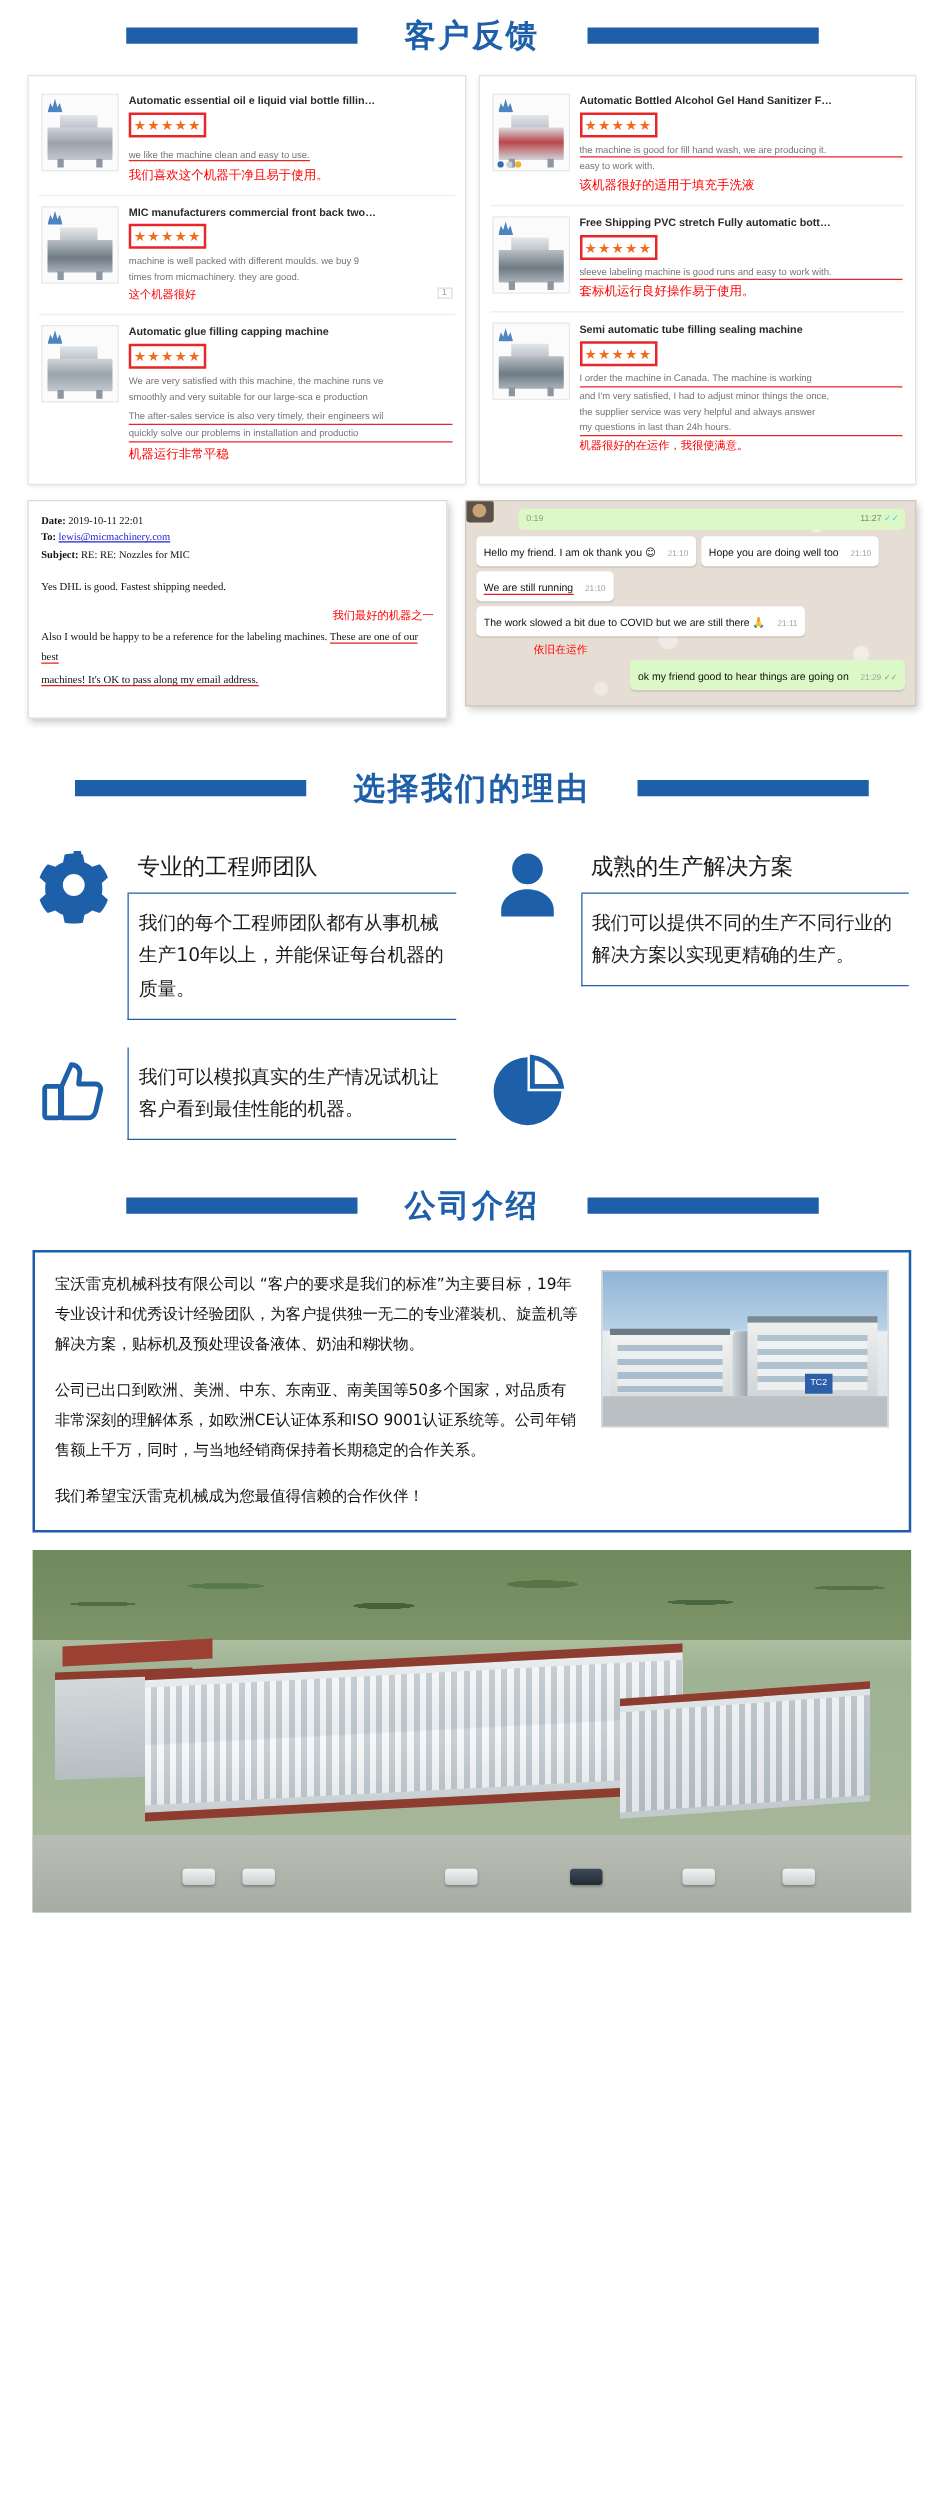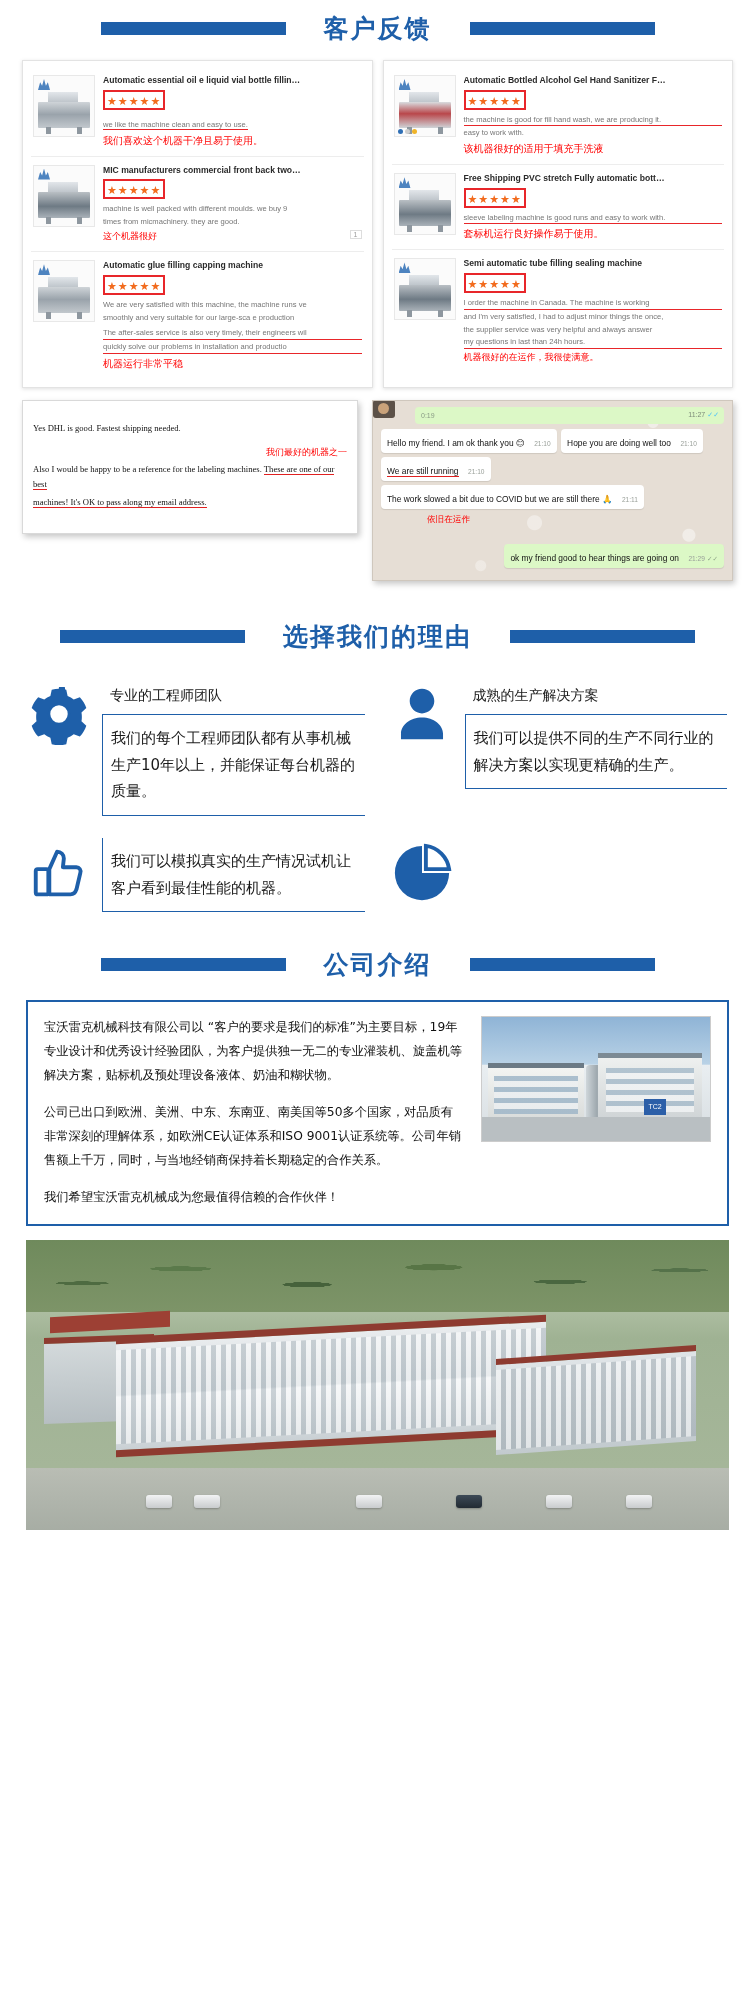--- a/index.html
+++ b/index.html
@@ -219,41 +219,41 @@
     max-width: 82%;
     box-shadow: 0 1px 1px rgba(0,0,0,0.10);
   }
   .wa-msg .t { font-size: 8.4px; color: #111; line-height: 1.35; }
   .wa-msg .ul { border-bottom: 1.4px solid #e02020; }
   .wa-msg .ts { font-size: 6.6px; color: #9aa09a; margin-left: 5px; }
   .wa-out-wrap { display: flex; justify-content: flex-end; }
   .wa-msg.out { background: #dcf8c6; max-width: 72%; }
   .wa-msg.out .ts .ticks { color: #8aa085; margin-left: 2px; }
   .wa-cn {
-    color: #ff0000; font-size: 8.6px; margin: 1px 0 18px 46px;
+    color: #ff0000; font-size: 8.6px; margin: 1px 0 2px 46px;
     font-family: Liberation Mono, monospace;
     position: relative;
   }
 
   
   .reasons {
     display: grid;
     grid-template-columns: 1fr 1fr;
     gap: 22px 26px;
     padding: 14px 28px 6px 28px;
   }
   .reason {
     display: flex;
     gap: 12px;
     align-items: flex-start;
   }
   .reason .ico { flex: 0 0 62px; height: 62px; margin-top: 4px; }
   .reason .rtxt { flex: 1 1 auto; min-width: 0; }
   .reason h4 {
-    font-size: 14px;
+    font-size: 18px;
     font-weight: normal;
     color: #1a1a1a;
     padding: 8px 0 9px 8px;
     border-bottom: 1.5px solid #1e5fa9;
     font-family: "DejaVu Sans","Liberation Sans",sans-serif;
   }
   .reason p {
     font-size: 15px;
     line-height: 1.78;
     color: #1a1a1a;
@@ -513,20 +513,34 @@
           <div class="rv-cn">机器很好的在运作，我很使满意。</div>
         </div>
       </div>
 
     </div>
   </div>
 
   <div class="mid-row">
 
     <div class="email-box">
+      <div class="email-hdr">
+        <div>
+          <b>Date:</b>
+          <span>2019-10-11 22:01</span>
+        </div>
+        <div>
+          <b>To:</b>
+          <a href="#">lewis@micmachinery.com</a>
+        </div>
+        <div>
+          <b>Subject:</b>
+          <span>RE: RE: Nozzles for MIC</span>
+        </div>
+      </div>
       <div class="email-body">
         <p>Yes DHL is good.  Fastest shipping needed.</p>
         <div class="email-cn">我们最好的机器之一</div>
         <p><span>Also I would be happy to be a reference for the labeling machines. </span><span class="ul">These are one of our best</span></p>
         <p style="margin-top:-6px"><span class="ul">machines! It's OK to pass along my email address.</span></p>
       </div>
     </div>
 
     <div class="wa-box">
       <div class="wa-avatar"></div>

